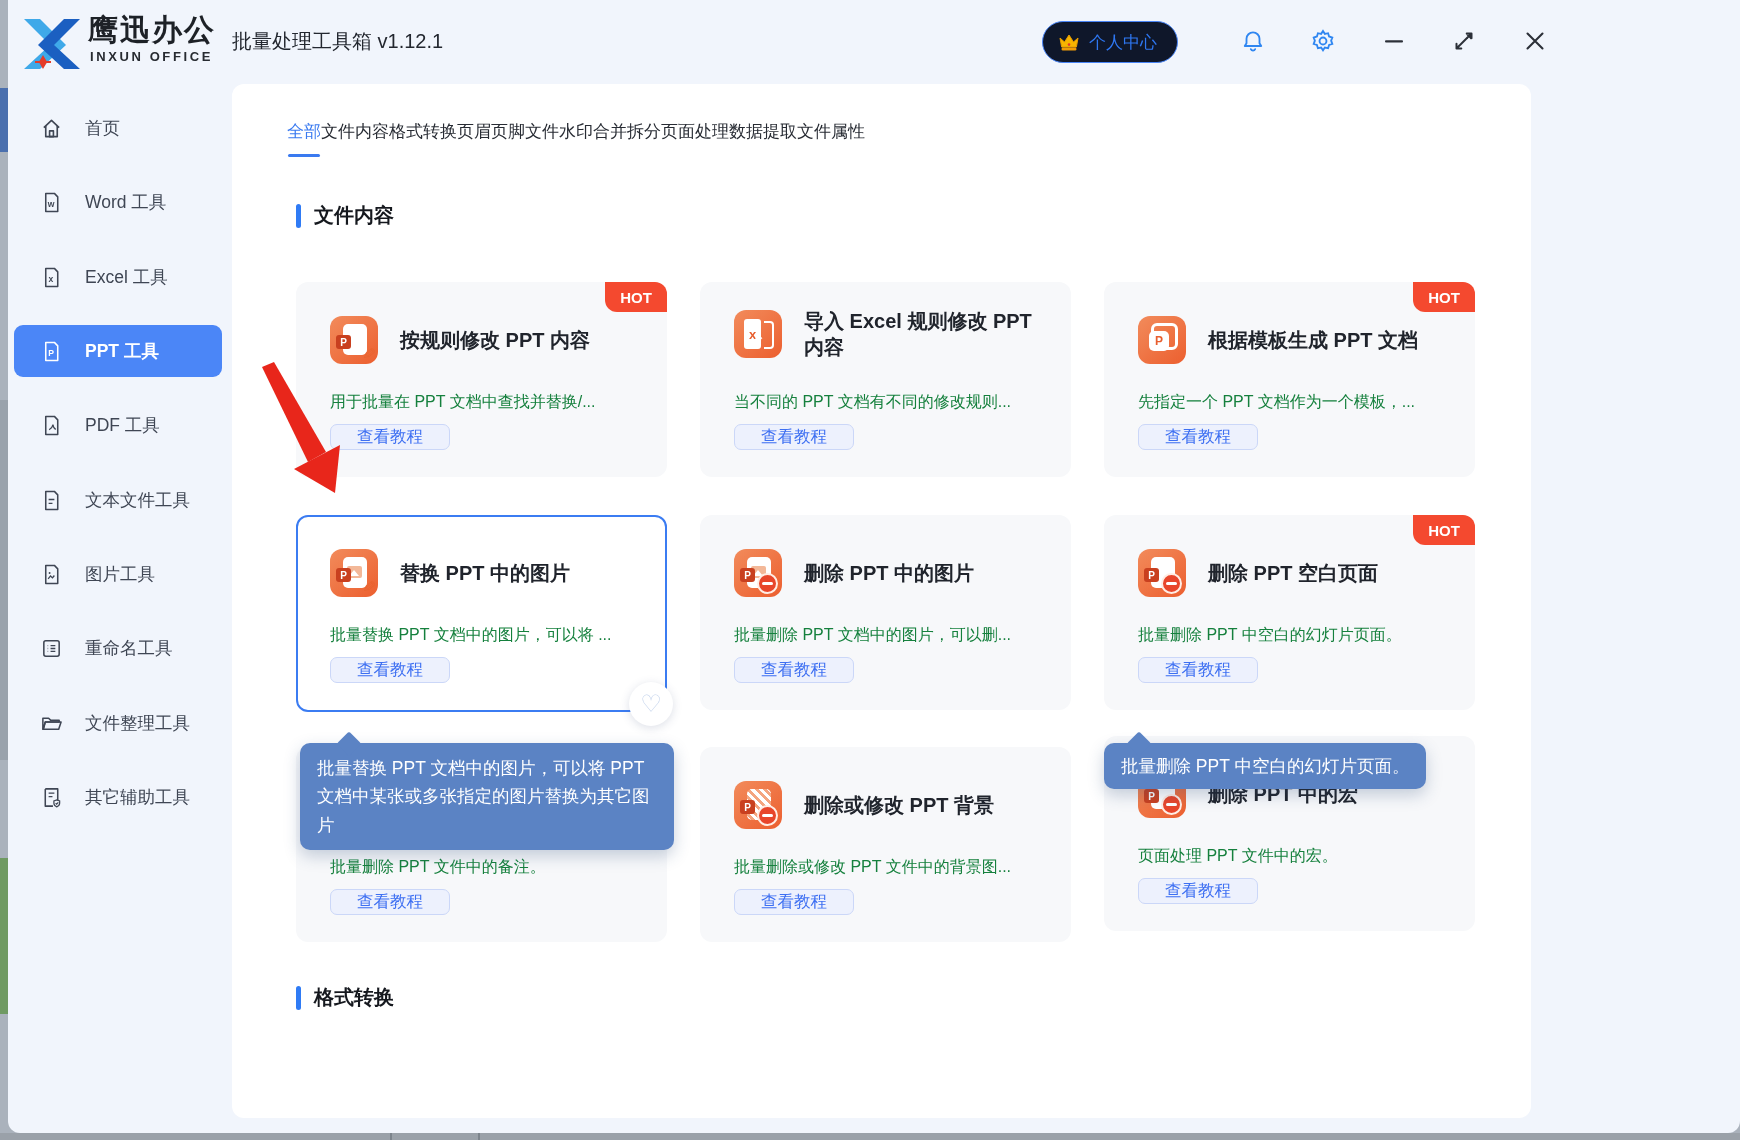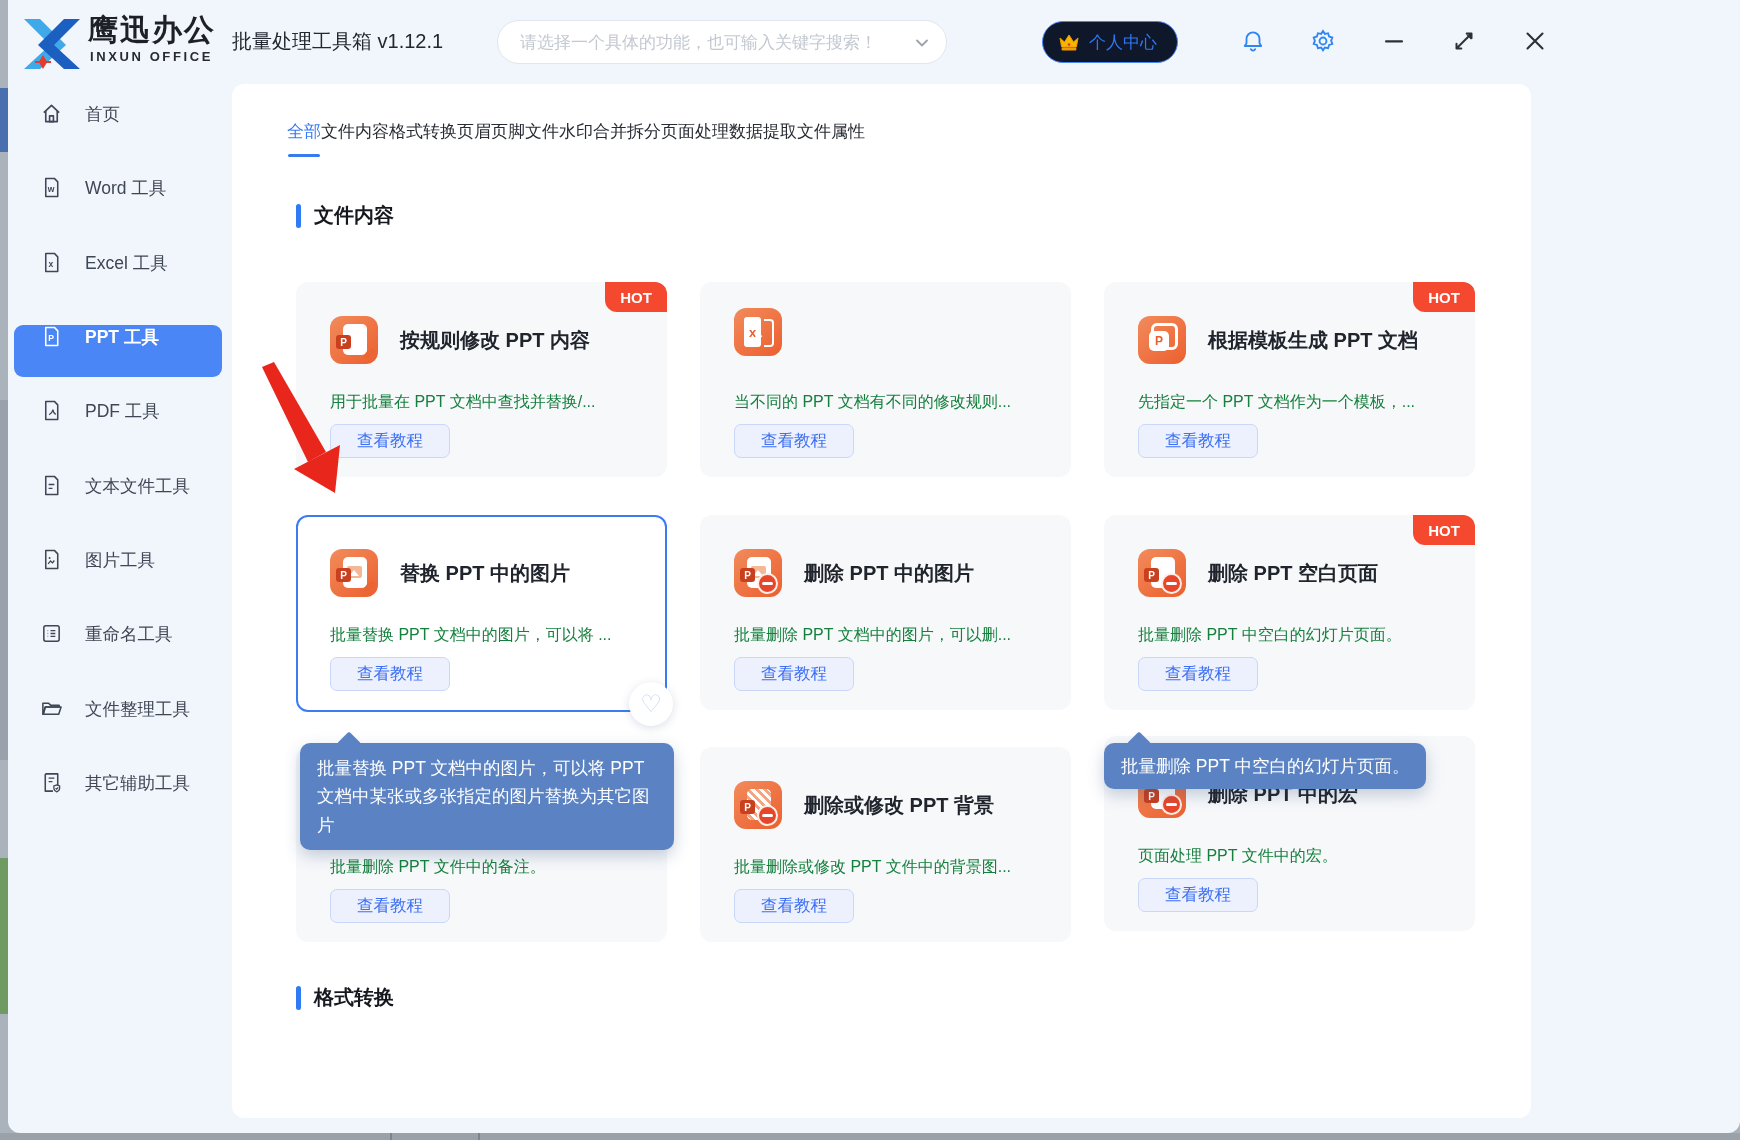--- a/index.html
+++ b/index.html
@@ -20,40 +20,40 @@
   #brand-en{position:absolute;left:260px;top:39px;font-size:13px;font-weight:bold;color:#272b31;letter-spacing:2.6px;}
   #app-title{position:absolute;left:224px;top:28px;font-size:20px;color:#23272f;}
   #searchbox{position:absolute;left:489px;top:20px;width:450px;height:44px;background:#fff;border:1px solid #e2e6ee;border-radius:22px;box-sizing:border-box;}
   #searchbox input{position:absolute;left:20px;top:1px;width:370px;height:40px;border:none;outline:none;font-size:17px;color:#333;background:transparent;font-family:inherit;}
   #searchbox input::placeholder{color:#c3c8d1;}
   #search-chevron{position:absolute;right:16px;top:14px;}
   #user-center{position:absolute;left:1034px;top:21px;height:42px;padding:0 20px 0 14px;display:flex;align-items:center;gap:8px;border:1.5px solid #4a85f6;border-radius:22px;background:#0f172a;box-sizing:border-box;cursor:pointer;}
   #user-center .lbl{font-size:17px;color:#2e77f2;}
   .hdr-ic{position:absolute;top:27px;width:28px;height:28px;display:flex;align-items:center;justify-content:center;cursor:pointer;}
   
-  .side-item{position:absolute;left:6px;width:208px;height:52px;display:flex;align-items:flex-start;gap:22px;padding-left:26px;border-radius:9px;color:#3f4654;font-size:17.5px;box-sizing:border-box;cursor:pointer;}
+  .side-item{position:absolute;left:6px;width:208px;height:52px;display:flex;align-items:center;gap:22px;padding-left:26px;border-radius:9px;color:#3f4654;font-size:17.5px;box-sizing:border-box;cursor:pointer;}
   .side-item.active{background:#4b86f7;color:#fff;font-weight:bold;}
   .side-item svg{flex:none;}
   
   #panel{position:absolute;left:224px;top:84px;width:1299px;height:1034px;background:#ffffff;border-radius:12px;overflow:hidden;}
   #tabs{position:absolute;left:55px;top:36px;display:flex;}
   .tab{position:relative;font-size:17px;color:#272b33;cursor:pointer;padding-bottom:14px;}
   .tab.active{color:#3a7af0;}
   .tab.active:after{content:"";position:absolute;left:1px;right:1px;bottom:0;height:3px;background:#3a7af0;border-radius:2px;}
   .sec-hdr{position:absolute;left:64px;display:flex;align-items:center;}
   .sec-bar{width:5px;height:24px;background:#2f7bf5;border-radius:2.5px;margin-right:13px;}
   .sec-title{font-size:20px;font-weight:bold;color:#15181e;}
   
   .card{position:absolute;width:371px;height:195px;background:#f7f8fa;border-radius:12px;box-sizing:border-box;cursor:pointer;}
   .card.selected{background:#fff;border:2px solid #3b7cf2;height:197px;}
   .card-head{display:flex;align-items:center;gap:22px;padding:34px 24px 0 34px;}
   .card.selected .card-head{padding:32px 22px 0 32px;}
   .card .title{font-size:20px;font-weight:bold;color:#20242c;line-height:1.3;}
   .card .desc{position:absolute;left:34px;top:110px;right:18px;font-size:16px;color:#15803d;white-space:nowrap;overflow:hidden;}
-  .card .tut{position:absolute;left:34px;top:142px;height:34px;padding:0 26px;background:#edf1fd;border:1px solid #cbd7f8;border-radius:7px;color:#3d6ff2;font-size:16.5px;font-family:inherit;cursor:pointer;}
+  .card .tut{position:absolute;left:34px;top:142px;height:26px;padding:0 26px;background:#edf1fd;border:1px solid #cbd7f8;border-radius:7px;color:#3d6ff2;font-size:16.5px;font-family:inherit;cursor:pointer;}
   .hot{position:absolute;right:0;top:0;width:62px;height:30px;background:#f4492f;color:#fff;font-size:15px;font-weight:bold;display:flex;align-items:center;justify-content:center;border-radius:0 12px 0 12px;}
   
   .tool-icon{position:relative;width:48px;height:48px;border-radius:12px;background:linear-gradient(140deg,#f28b5b 0%,#ec5f2f 100%);flex:none;}
   .doc{position:absolute;left:13px;top:8px;width:24px;height:31px;background:#fff;border-radius:5px;}
   .doc.striped{background:repeating-linear-gradient(45deg,#fff 0 3px,#f4a57f 3px 6px);}
   .pbadge{position:absolute;left:6px;top:19px;width:15px;height:14px;background:#c9401f;color:#fff;font-size:10px;font-weight:bold;display:flex;align-items:center;justify-content:center;border-radius:3px;}
   .minus{position:absolute;right:4px;bottom:3px;width:17px;height:17px;border-radius:50%;background:#e8462b;border:2px solid #ffede4;}
   .minus:after{content:"";position:absolute;left:3px;top:6.5px;width:11px;height:3px;background:#fff;border-radius:2px;}
   .pencil{position:absolute;right:3px;bottom:1px;color:#e8632f;font-size:16px;transform:rotate(95deg);}
   .imgmark{position:absolute;left:17px;top:17px;width:15px;height:12px;background:#f3b898;border-radius:2px;}
@@ -95,26 +95,20 @@
         <polygon points="2,6 18,6 44,32 18,56 2,56 28,32" fill="#3fa9e9"></polygon>
         <polygon points="58,6 42,6 16,32 42,56 58,56 32,32" fill="#1b5fc1"></polygon>
         <path d="M21 44 l3 5 l-3 5 l-3 -5 z M18 49 l-5 0 M24 49 l5 0" fill="#e43c2a" stroke="#e43c2a" stroke-width="2"></path>
       </svg>
       <div style="position:absolute;left:-178px;top:10px;width:520px;height:64px;">
         <div id="brand-cn">鹰迅办公</div>
         <div id="brand-en">INXUN OFFICE</div>
       </div>
       <div id="app-title">批量处理工具箱 v1.12.1</div>
 
-      <div id="searchbox">
-        <input placeholder="请选择一个具体的功能，也可输入关键字搜索！" style="">
-        <svg id="search-chevron" width="16" height="16" viewBox="0 0 16 16">
-            <path d="M3 5.5 L8 10.5 L13 5.5" stroke="#9aa1ac" stroke-width="1.8" fill="none" stroke-linecap="round"></path>
-          </svg>
-      </div>
 
       <div id="user-center">
         <svg width="24" height="22" viewBox="0 0 24 22">
           <path d="M3 7 L7.5 11 L12 4 L16.5 11 L21 7 L19.4 16 H4.6 Z" fill="#f7b500" stroke="#e89c00" stroke-width="1"></path>
           <rect x="4.6" y="16.5" width="14.8" height="3" rx="1.2" fill="#f09b06"></rect>
           <circle cx="12" cy="13.6" r="1.3" fill="#e4372c"></circle>
         </svg>
         <span class="lbl">个人中心</span>
       </div>
 
@@ -260,20 +254,21 @@
         <button class="tut">查看教程</button>
       </div>
 
       <div class="card" style="left:468px;top:198px">
         <div class="card-head" style="padding-top:26px">
           <div class="tool-icon">
               <div class="door">x</div>
               <div class="bracket"></div>
               <div class="inarrow">→</div>
             </div>
+          <div class="title" style="max-width:250px">导入 Excel 规则修改 PPT 内容</div>
         </div>
         <div class="desc">当不同的 PPT 文档有不同的修改规则...</div>
         <button class="tut">查看教程</button>
       </div>
 
       <div class="card" style="left:872px;top:198px">
         <div class="hot">HOT</div>
         <div class="card-head">
           <div class="tool-icon">
               <div class="tpl-back"></div>

